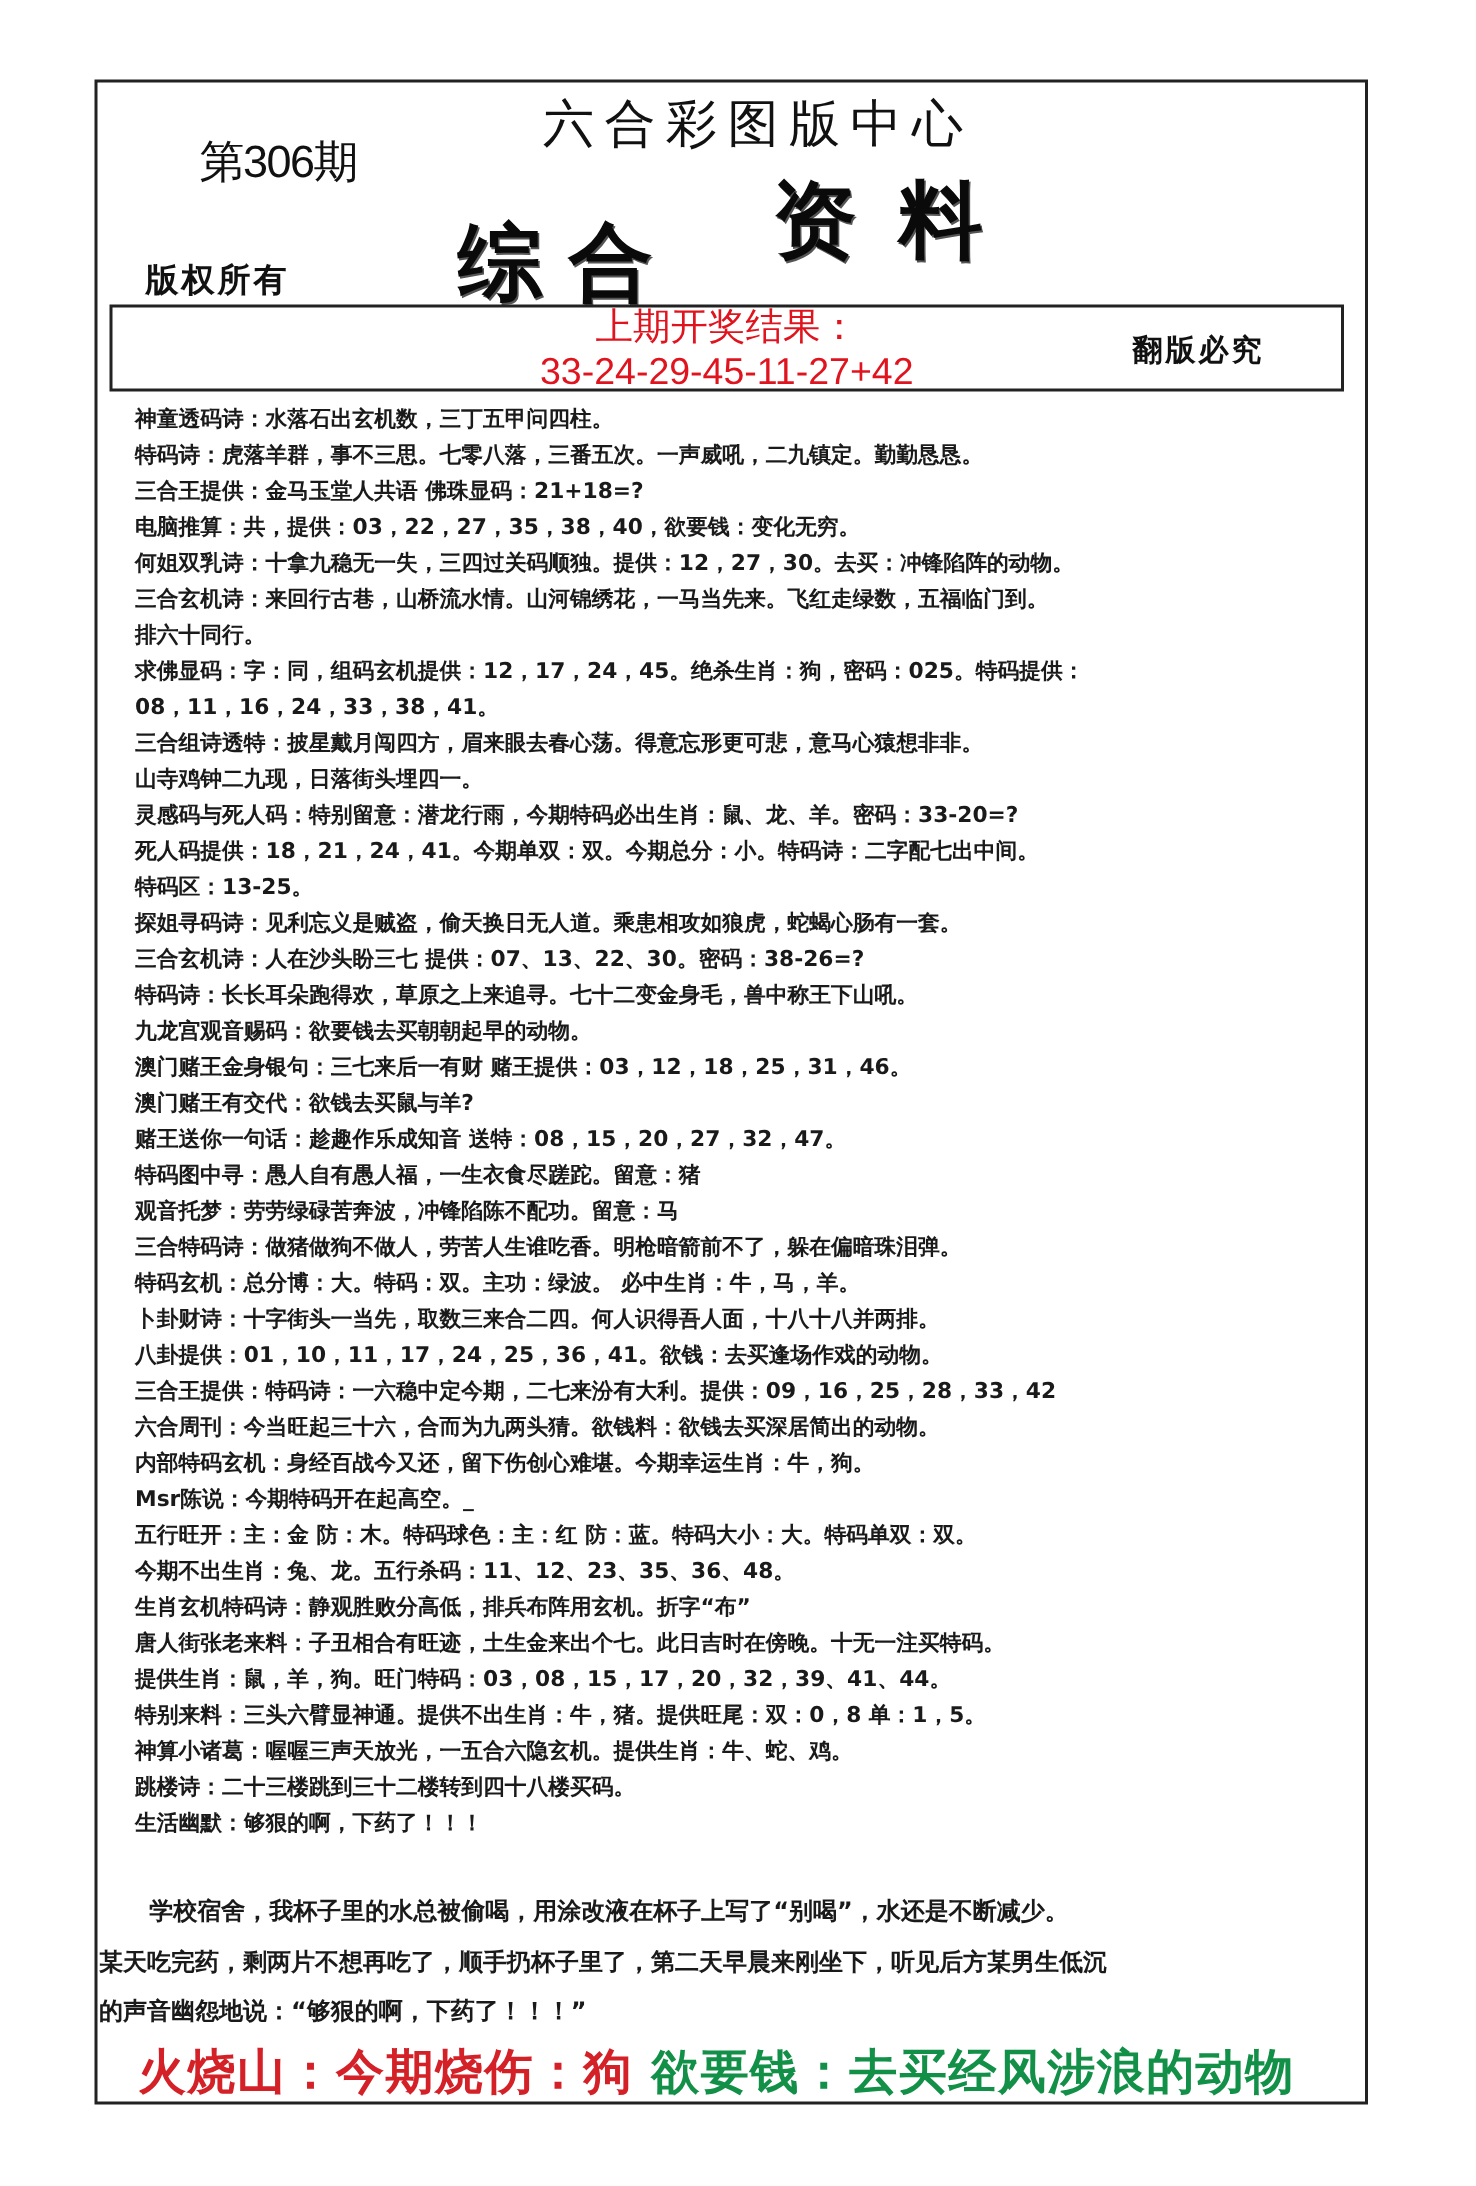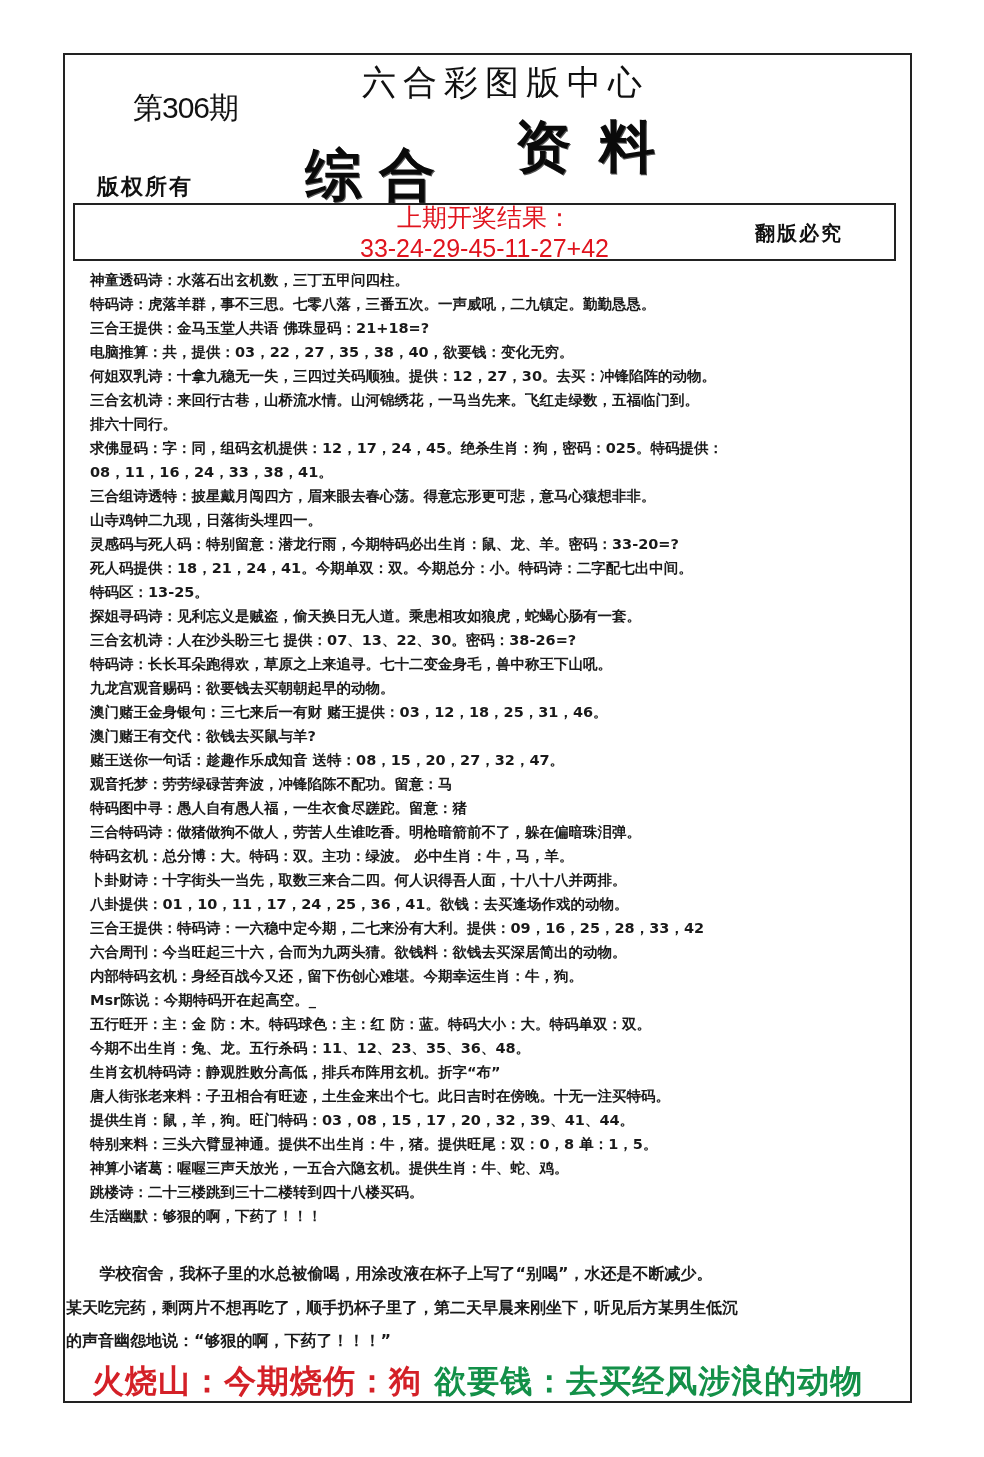--- a/index.html
+++ b/index.html
@@ -64,22 +64,22 @@
     <div class="line"><span class="lbl">灵感码与死人码：</span><span class="txt">特别留意：潜龙行雨，今期特码必出生肖：鼠、龙、羊。密码：33-20=?</span></div>
     <div class="line"><span class="lbl">死人码提供：</span><span class="txt">18，21，24，41。今期单双：双。今期总分：小。特码诗：二字配七出中间。</span></div>
     <div class="line"><span class="lbl">特码区：</span><span class="txt">13-25。</span></div>
     <div class="line"><span class="lbl">探姐寻码诗：</span><span class="txt">见利忘义是贼盗，偷天换日无人道。乘患相攻如狼虎，蛇蝎心肠有一套。</span></div>
     <div class="line"><span class="lbl">三合玄机诗：</span><span class="txt">人在沙头盼三七 提供：07、13、22、30。密码：38-26=?</span></div>
     <div class="line"><span class="lbl">特码诗：</span><span class="txt">长长耳朵跑得欢，草原之上来追寻。七十二变金身毛，兽中称王下山吼。</span></div>
     <div class="line"><span class="lbl">九龙宫观音赐码：</span><span class="txt">欲要钱去买朝朝起早的动物。</span></div>
     <div class="line"><span class="lbl">澳门赌王金身银句：</span><span class="txt">三七来后一有财 赌王提供：03，12，18，25，31，46。</span></div>
     <div class="line"><span class="lbl">澳门赌王有交代：</span><span class="txt">欲钱去买鼠与羊?</span></div>
     <div class="line"><span class="lbl">赌王送你一句话：</span><span class="txt">趁趣作乐成知音 送特：08，15，20，27，32，47。</span></div>
+    <div class="line"><span class="lbl">特码图中寻：</span><span class="txt">愚人自有愚人福，一生衣食尽蹉跎。留意：猪</span></div>
     <div class="line"><span class="lbl">观音托梦：</span><span class="txt">劳劳绿碌苦奔波，冲锋陷陈不配功。留意：马</span></div>
-    <div class="line"><span class="lbl">特码图中寻：</span><span class="txt">愚人自有愚人福，一生衣食尽蹉跎。留意：猪</span></div>
     <div class="line"><span class="lbl">三合特码诗：</span><span class="txt">做猪做狗不做人，劳苦人生谁吃香。明枪暗箭前不了，躲在偏暗珠泪弹。</span></div>
     <div class="line"><span class="lbl">特码玄机：</span><span class="txt">总分博：大。特码：双。主功：绿波。  必中生肖：牛，马，羊。</span></div>
     <div class="line"><span class="lbl">卜卦财诗：</span><span class="txt">十字街头一当先，取数三来合二四。何人识得吾人面，十八十八并两排。</span></div>
     <div class="line"><span class="lbl">八卦提供：</span><span class="txt">01，10，11，17，24，25，36，41。欲钱：去买逢场作戏的动物。</span></div>
     <div class="line"><span class="lbl">三合王提供：</span><span class="txt">特码诗：一六稳中定今期，二七来汾有大利。提供：09，16，25，28，33，42</span></div>
     <div class="line"><span class="lbl">六合周刊：</span><span class="txt">今当旺起三十六，合而为九两头猜。欲钱料：欲钱去买深居简出的动物。</span></div>
     <div class="line"><span class="lbl">内部特码玄机：</span><span class="txt">身经百战今又还，留下伤创心难堪。今期幸运生肖：牛，狗。</span></div>
     <div class="line"><span class="lbl">Msr陈说：</span><span class="txt">今期特码开在起高空。_</span></div>
     <div class="line"><span class="lbl">五行旺开：</span><span class="txt">主：金 防：木。特码球色：主：红 防：蓝。特码大小：大。特码单双：双。</span></div>
     <div class="line"><span class="lbl">今期不出生肖：</span><span class="txt">兔、龙。五行杀码：11、12、23、35、36、48。</span></div>

